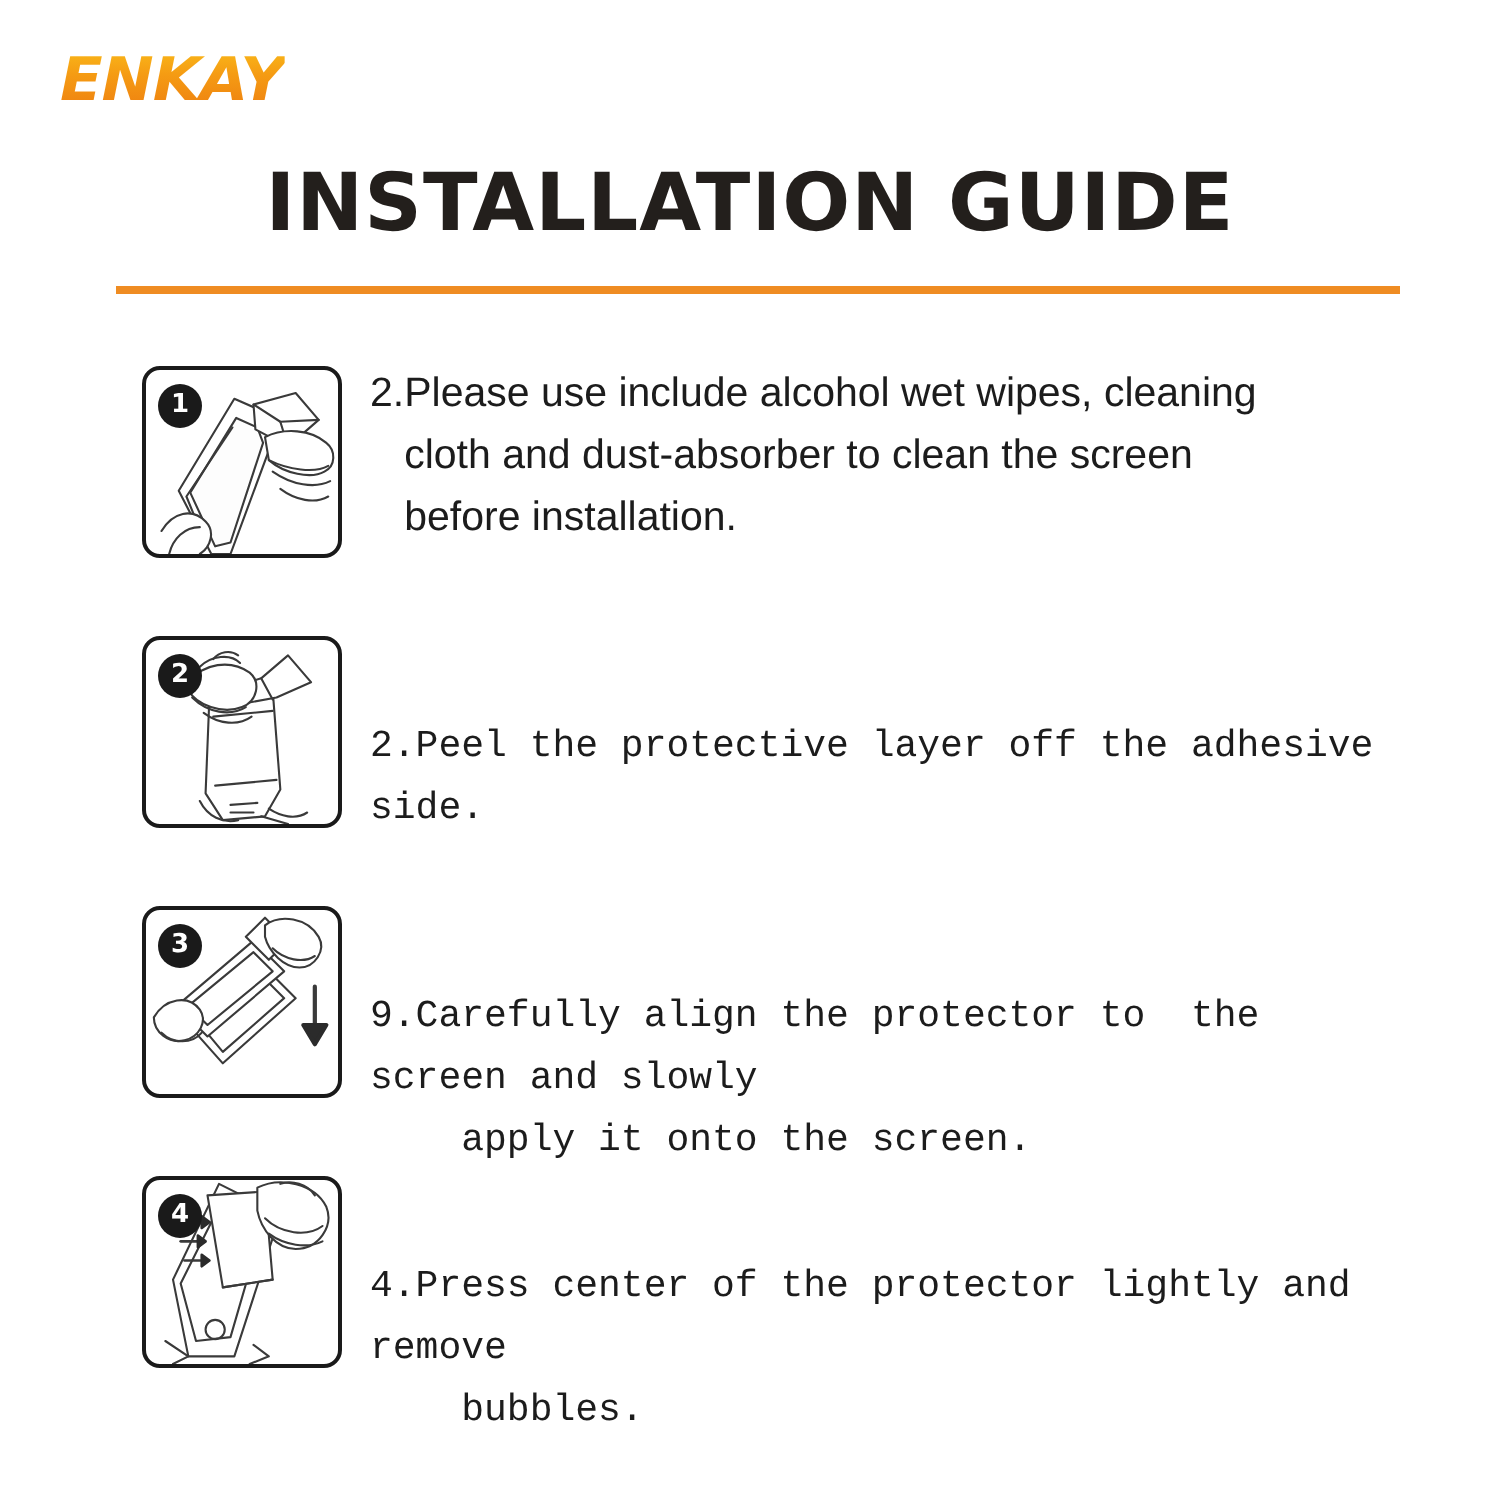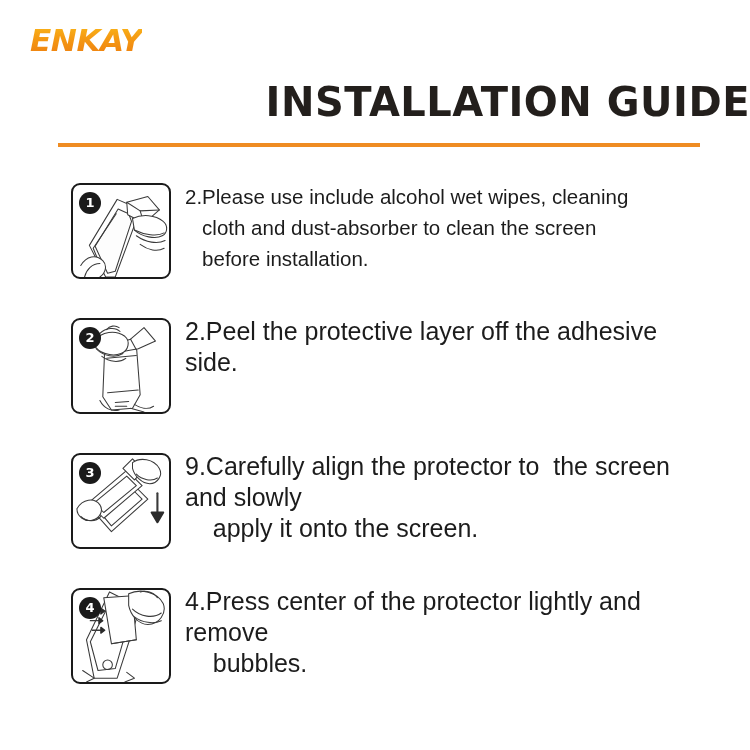--- a/index.html
+++ b/index.html
@@ -39,21 +39,21 @@
     transform: scaleX(1.04);
     transform-origin: left center;
   }
 
   
   .title {
     position: absolute;
     left: 0;
     top: 78px;
     width: 750px;
-    text-align: right;
+    text-align: center;
     font-family: "DejaVu Sans", sans-serif;
     font-weight: 700;
     font-size: 40px;
     letter-spacing: 0.5px;
     color: #231f1c;
     line-height: 48px;
   }
 
   .rule {
     position: absolute;
@@ -96,22 +96,23 @@
     position: absolute;
     left: 185px;
     top: -2px;
     width: 510px;
     font-size: 20.5px;
     line-height: 31px;
     color: #1c1c1c;
     white-space: pre-wrap;
   }
   .step-text.alt {
-    font-family: Liberation Sans, sans-serif;
-    font-size: 25px;
+    font-family: Liberation Mono, monospace;
+    font-size: 19px;
+    margin-top: 42px;
   }
 </style>
 </head>
 <body>
 
 <div class="logo-wrap">
   <span class="logo-text">ENKAY</span>
 </div>
 
 <div class="title">INSTALLATION GUIDE</div>

